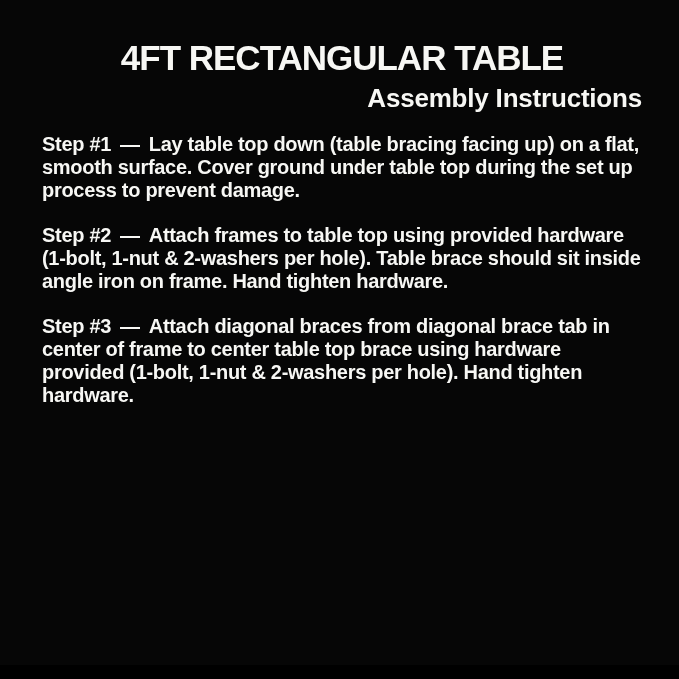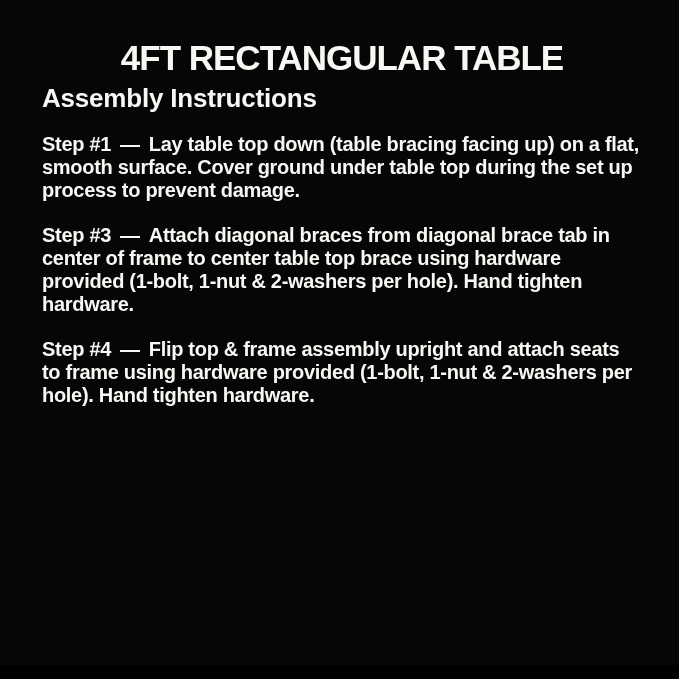--- a/index.html
+++ b/index.html
@@ -22,21 +22,21 @@
   .page-title {
     margin: 6px 0 0 0;
     text-align: center;
     font-size: 35px;
     line-height: 1.0;
     letter-spacing: -1px;
     white-space: nowrap;
   }
   .page-subtitle {
     margin: 9px 0 0 0;
-    text-align: left;
+    text-align: right;
     font-size: 26px;
     line-height: 1.1;
     letter-spacing: -0.2px;
   }
   .steps {
     margin-top: 20px;
   }
   .step {
     margin: 0 0 22px 0;
     font-size: 20px;
@@ -54,20 +54,20 @@
 <div class="poster">
 
   <h1 class="page-title">4FT RECTANGULAR TABLE</h1>
 
   <h2 class="page-subtitle">Assembly Instructions</h2>
 
   <div class="steps">
 
     <p class="step"><span>Step #1</span><span class="step-dash">—</span><span>Lay table top down (table bracing facing up) on a flat, smooth surface. Cover ground under table top during the set up process to prevent damage.</span></p>
 
+    <p class="step"><span>Step #2</span><span class="step-dash">—</span><span>Attach frames to table top using provided hardware (1-bolt, 1-nut &amp; 2-washers per hole). Table brace should sit inside angle iron on frame. Hand tighten hardware.</span></p>
 
     <p class="step"><span>Step #3</span><span class="step-dash">—</span><span>Attach diagonal braces from diagonal brace tab in center of frame to center table top brace using hardware provided (1-bolt, 1-nut &amp; 2-washers per hole). Hand tighten hardware.</span></p>
 
-    <p class="step"><span>Step #4</span><span class="step-dash">—</span><span>Flip top &amp; frame assembly upright and attach seats to frame using hardware provided (1-bolt, 1-nut &amp; 2-washers per hole). Hand tighten hardware.</span></p>
 
 
   </div>
 </div>
 
 </body></html>

